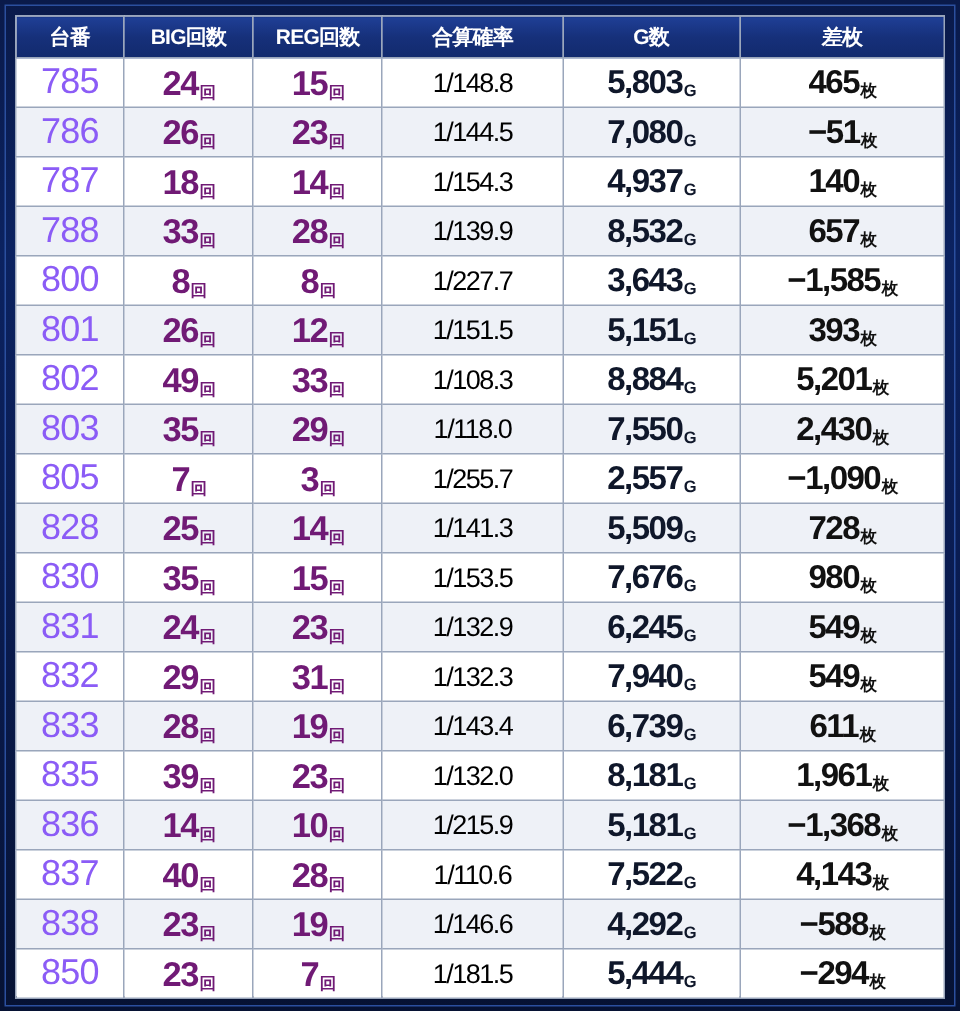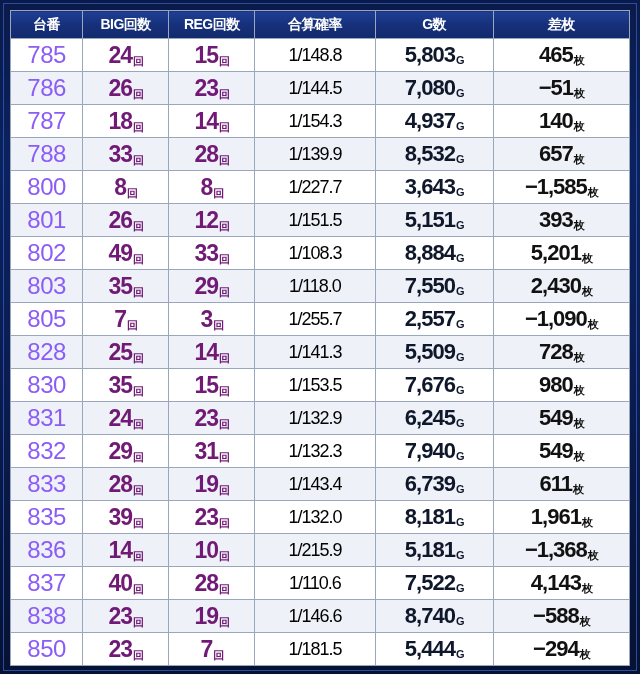--- a/index.html
+++ b/index.html
@@ -281,21 +281,21 @@
             <td class="c-num"><span>28</span><span class="unit">回</span></td>
             <td class="c-prob"><span>1/110.6</span></td>
             <td class="c-g"><span>7,522</span><span class="unit">G</span></td>
             <td class="c-diff"><span>4,143</span><span class="unit">枚</span></td>
           </tr>
           <tr class="even">
             <td class="c-dai"><span>838</span></td>
             <td class="c-num"><span>23</span><span class="unit">回</span></td>
             <td class="c-num"><span>19</span><span class="unit">回</span></td>
             <td class="c-prob"><span>1/146.6</span></td>
-            <td class="c-g"><span>8,740</span><span class="unit">G</span></td>
+            <td class="c-g"><span>4,292</span><span class="unit">G</span></td>
             <td class="c-diff"><span>−588</span><span class="unit">枚</span></td>
           </tr>
           <tr class="odd">
             <td class="c-dai"><span>850</span></td>
             <td class="c-num"><span>23</span><span class="unit">回</span></td>
             <td class="c-num"><span>7</span><span class="unit">回</span></td>
             <td class="c-prob"><span>1/181.5</span></td>
             <td class="c-g"><span>5,444</span><span class="unit">G</span></td>
             <td class="c-diff"><span>−294</span><span class="unit">枚</span></td>
           </tr>

